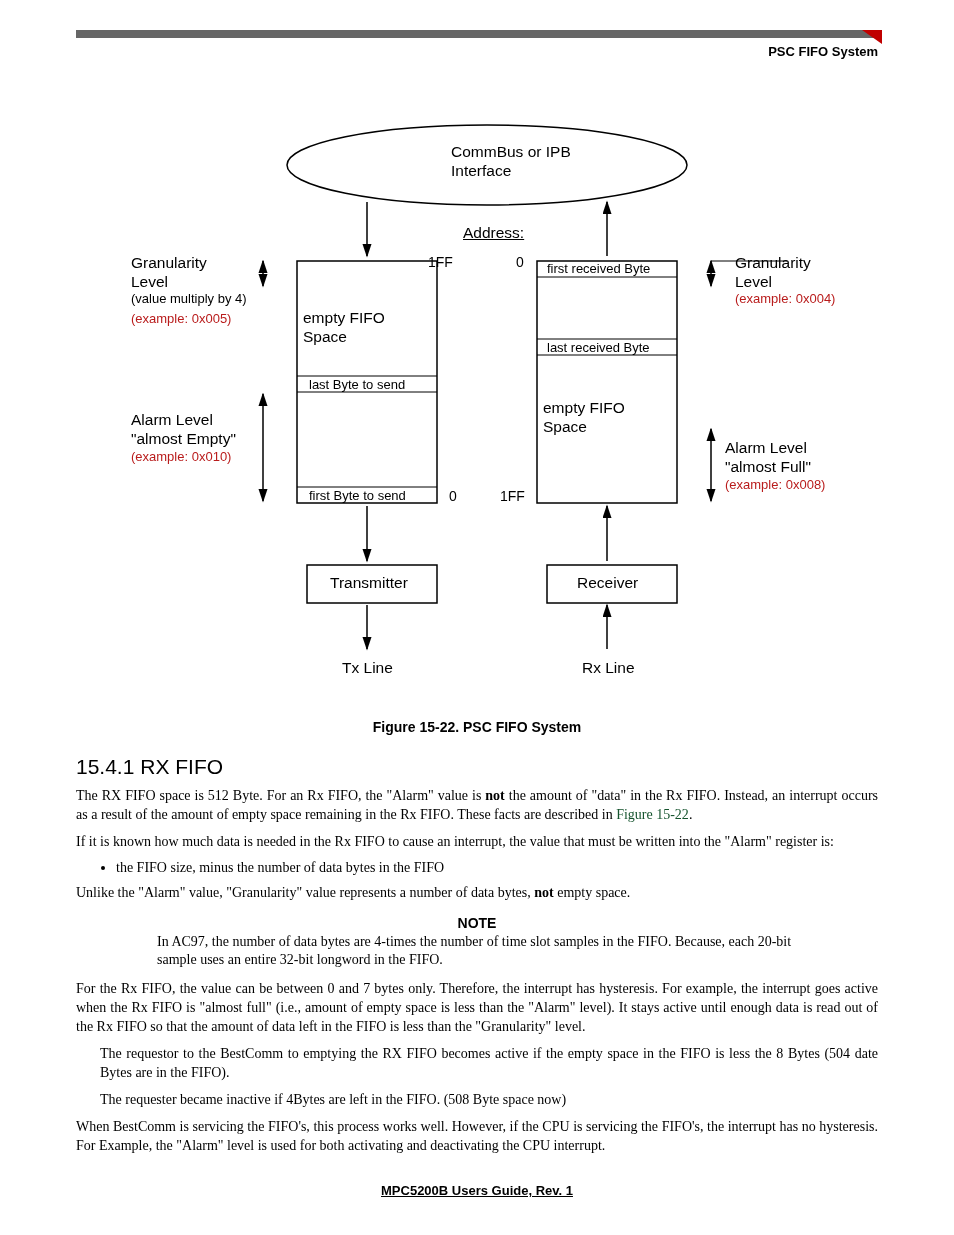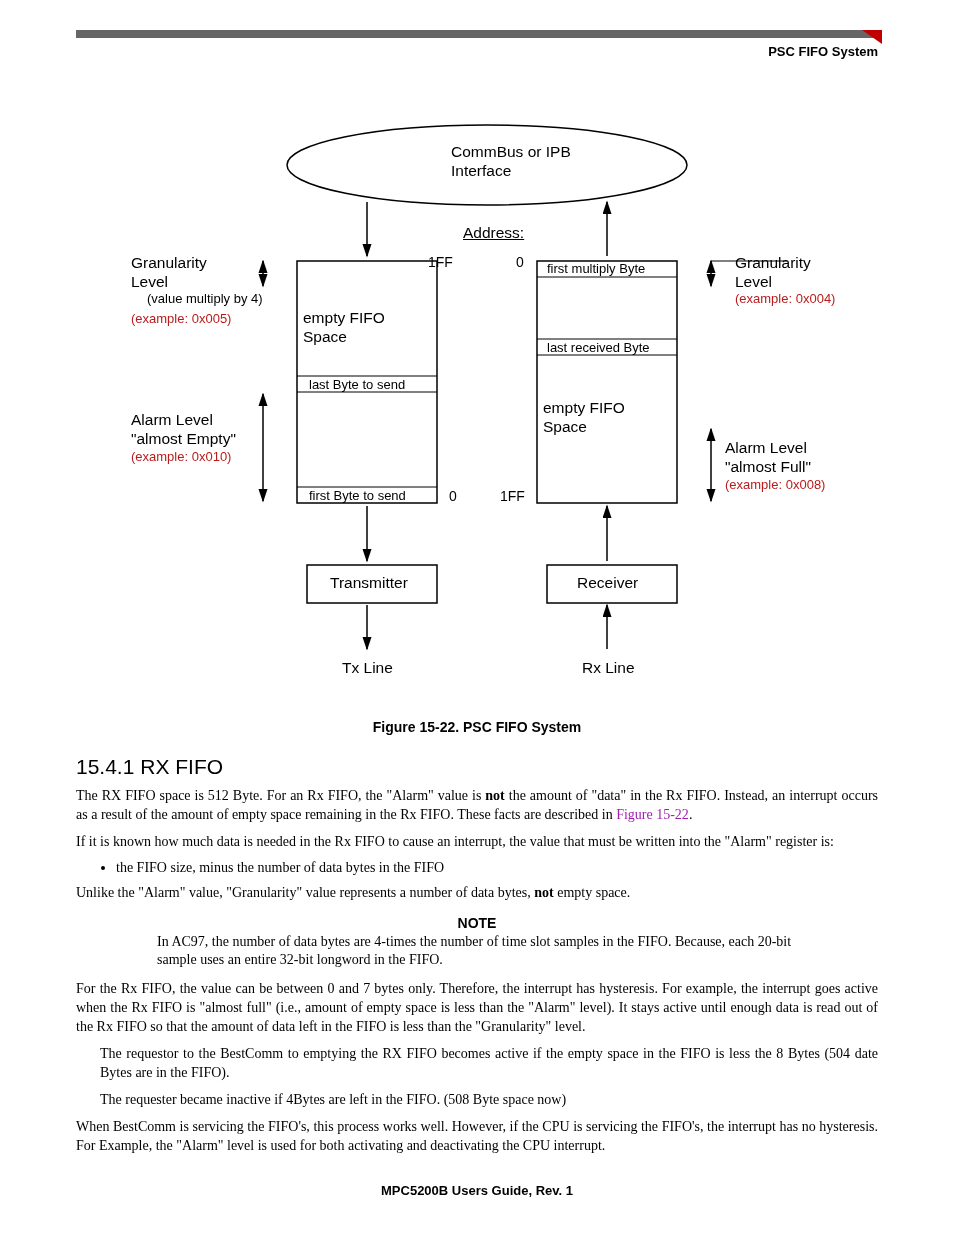--- a/index.html
+++ b/index.html
@@ -78,22 +78,23 @@
   line-height: 1.35;
 }
 .indent-block {
   margin-left: 24px;
 }
 .footer-center {
   text-align: center;
   font-weight: bold;
   font-size: 13px;
   margin-top: 28px;
-}
-a.figref { color: #a21caf; text-decoration: none; }
+  text-decoration: underline;
+}
+a.figref { color: #14532d; text-decoration: none; }
 
 
 .dlabel { position: absolute; font-size: 15.5px; line-height: 1.2; }
 .small  { font-size: 14px; }
 .smaller{ font-size: 13px; }
 .orange { color: #b91c1c; }
 .uline  { text-decoration: underline; text-align: center; }
 </style>
 </head>
 <body>
@@ -157,31 +158,31 @@
     <div class="dlabel" style="left:334px;top:24px;white-space:pre">CommBus or IPB
 Interface</div>
     <div class="dlabel uline" style="left:346px;top:105px">Address:</div>
 
     <div class="dlabel small" style="left:311px;top:135px">1FF</div>
     <div class="dlabel small" style="left:399px;top:135px">0</div>
     <div class="dlabel small" style="left:332px;top:369px">0</div>
     <div class="dlabel small" style="left:383px;top:369px">1FF</div>
 
     <div class="dlabel" style="left:14px;top:135px;width:100px">Granularity Level</div>
-    <div class="dlabel smaller" style="left:30px;top:172px">(value multiply by 4)</div>
+    <div class="dlabel smaller" style="left:14px;top:172px">(value multiply by 4)</div>
     <div class="dlabel smaller orange" style="left:14px;top:192px">(example: 0x005)</div>
 
     <div class="dlabel" style="left:618px;top:135px;width:100px">Granularity Level</div>
     <div class="dlabel smaller orange" style="left:618px;top:172px">(example: 0x004)</div>
 
     <div class="dlabel" style="left:186px;top:190px;width:110px">empty FIFO Space</div>
     <div class="dlabel smaller" style="left:192px;top:258px">last Byte to send</div>
     <div class="dlabel smaller" style="left:192px;top:369px">first Byte to send</div>
 
-    <div class="dlabel smaller" style="left:430px;top:142px">first multiply Byte</div>
+    <div class="dlabel smaller" style="left:430px;top:142px">first received Byte</div>
     <div class="dlabel smaller" style="left:430px;top:221px">last received Byte</div>
     <div class="dlabel" style="left:426px;top:280px;width:110px">empty FIFO Space</div>
 
     <div class="dlabel" style="left:14px;top:292px;width:130px">Alarm Level "almost Empty"</div>
     <div class="dlabel smaller orange" style="left:14px;top:330px">(example: 0x010)</div>
 
     <div class="dlabel" style="left:608px;top:320px;width:120px">Alarm Level "almost Full"</div>
     <div class="dlabel smaller orange" style="left:608px;top:358px">(example: 0x008)</div>
 
     <div class="dlabel" style="left:213px;top:455px">Transmitter</div>

